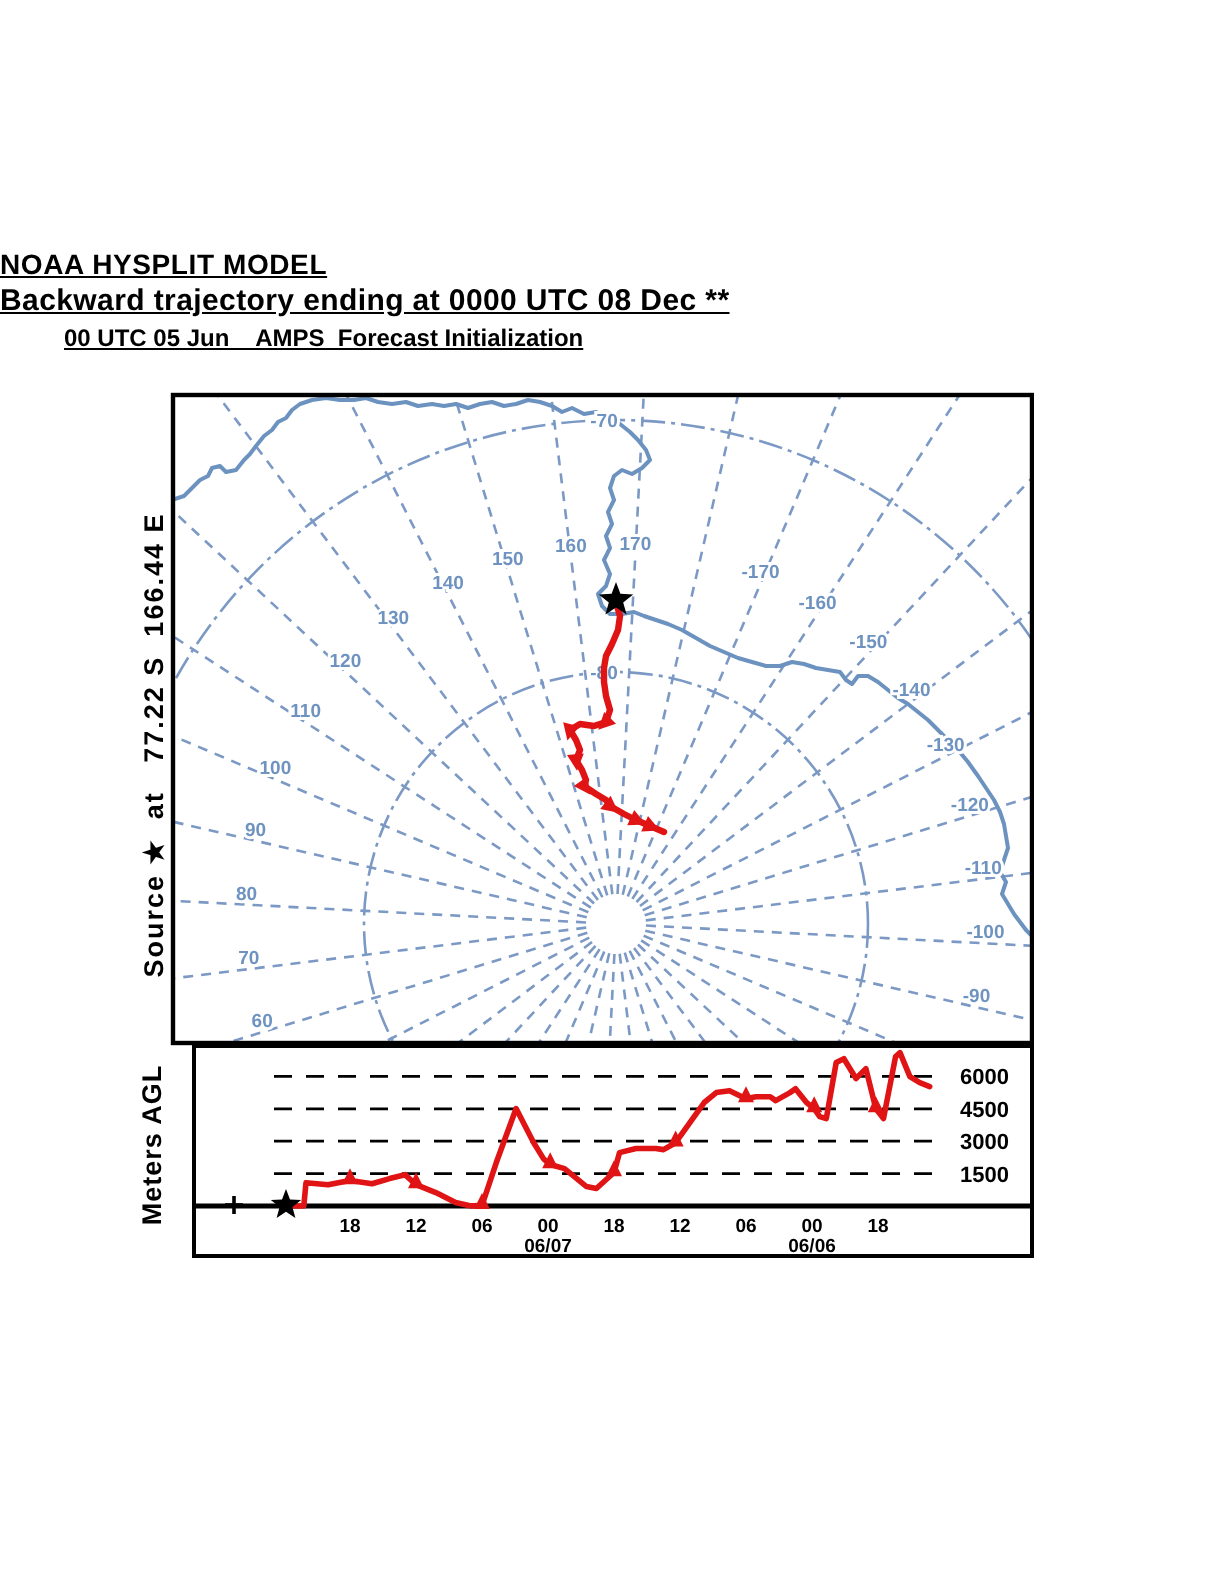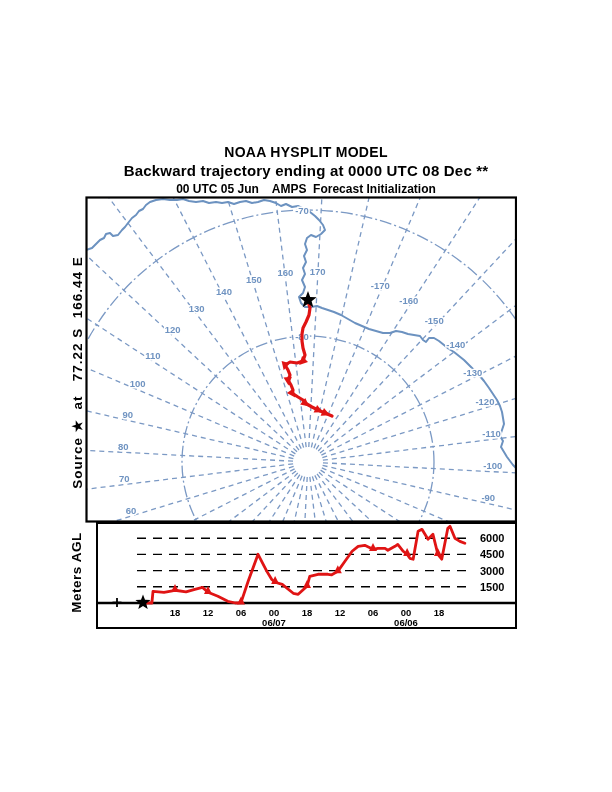--- a/index.html
+++ b/index.html
@@ -1,21 +1,21 @@
 <!DOCTYPE html>
 <html><head>
 <meta charset="utf-8">
 <style>
   html,body{margin:0;padding:0;background:#fff;}
   .page{position:relative;width:612px;height:792px;background:#fff;overflow:hidden;
         font-family:"Liberation Sans",sans-serif;color:#000;}
-  .titles{position:absolute;left:0;top:144px;width:612px;text-align:center;}
+  .titles{position:absolute;left:0;top:124px;width:612px;text-decoration:underline;}
   .t1{font-size:14px;font-weight:bold;letter-spacing:.3px;}
   .t2{font-size:15px;font-weight:bold;margin-top:2px;letter-spacing:.2px;}
-  .t3{font-size:12px;font-weight:bold;margin-top:3px;white-space:pre;}
+  .t3{font-size:12px;font-weight:bold;margin-top:3px;white-space:pre;padding-left:32px;}
   .vlabel{position:absolute;font-weight:bold;text-align:center;transform:rotate(-90deg);
           white-space:pre;}
   .src-label{left:-78px;top:364px;width:310px;height:17px;font-size:13.5px;letter-spacing:1px;}
   .agl-label{left:22px;top:564px;width:110px;height:17px;font-size:13.5px;letter-spacing:.5px;}
   svg{position:absolute;display:block;}
   #map-svg{left:85px;top:196px;}
   #profile-svg{left:85px;top:521px;}
 </style>
 </head>
 <body>

